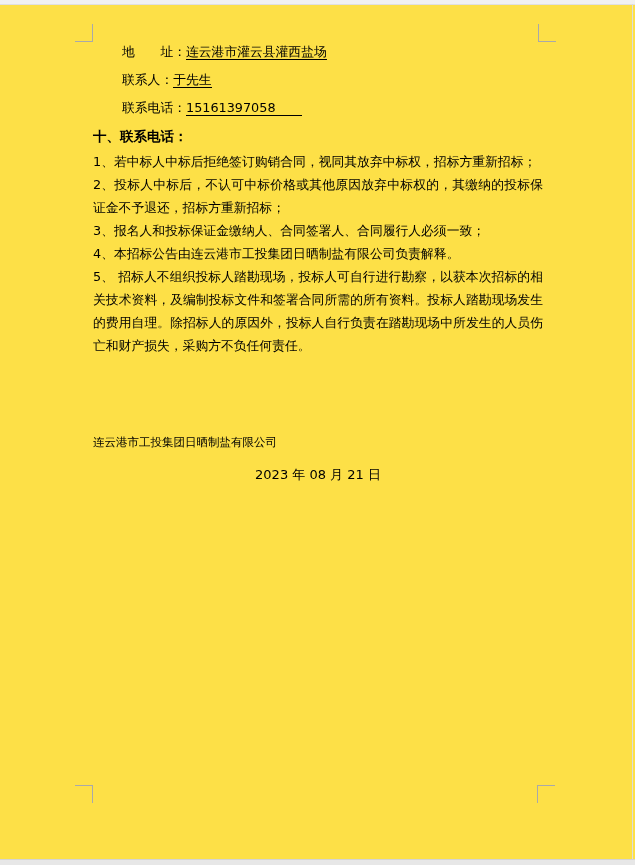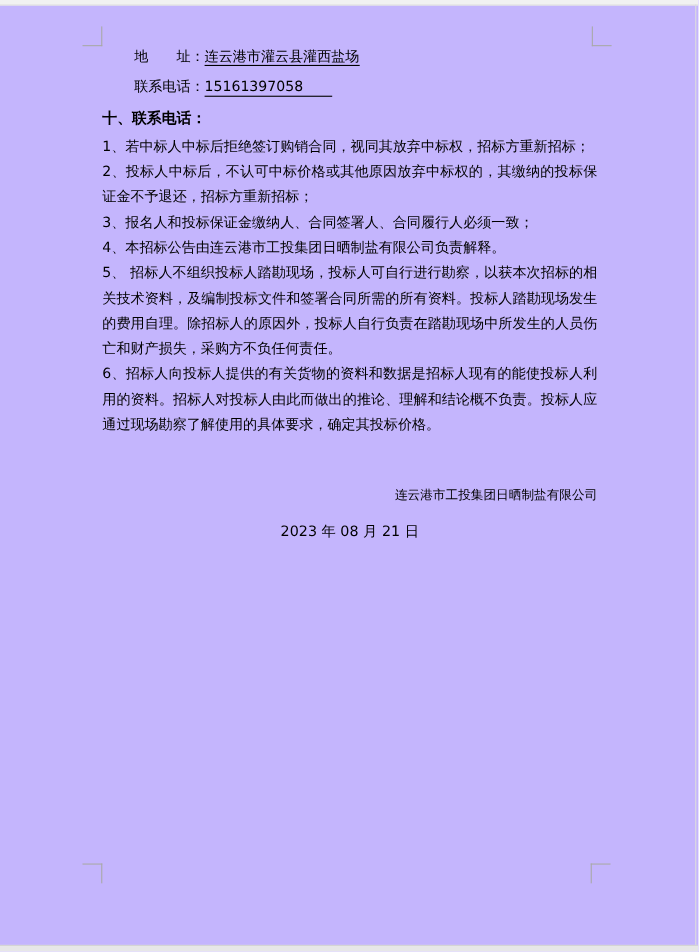--- a/index.html
+++ b/index.html
@@ -10,21 +10,21 @@
   body {
     width: 635px;
     height: 865px;
     font-family: "DejaVu Sans", sans-serif;
     color: #000000;
   }
   .page {
     position: relative;
     width: 635px;
     height: 865px;
-    background: #c4b5fd;
+    background: #fde047;
     overflow: hidden;
   }
   
   .band-top {
     position: absolute; left: 0; top: 0; width: 100%; height: 4px;
     background: #f1f1f1; border-bottom: 1px solid #e0e0e0;
   }
   .band-bottom {
     position: absolute; left: 0; top: 859px; width: 100%; height: 6px;
     background: #e7e7e7; border-top: 1px solid #d4d4d4;
@@ -46,21 +46,21 @@
   }
   .contact { padding-left: 29px; }
   .contact-line { line-height: 28px; }
   .u { border-bottom: 1px solid #000000; }
   .u-pad { padding-right: 26px; margin-top: 32px; }
   .heading {
     margin: 0; font-weight: bold; font-size: 13.5px; line-height: 28px;
   }
   .clause { margin: 0; text-align: justify; }
   .sig {
-    margin-top: 42px; text-align: right; font-size: 11.5px; line-height: 23px; font-family: Liberation Serif, serif;
+    margin-top: 74px; text-align: left; font-size: 11.5px; line-height: 23px;
   }
   .sig-date {
     margin-top: 9px; text-align: center; font-size: 13px; line-height: 23px;
   }
 </style>
 </head>
 <body>
 
 <div class="page">
 
@@ -73,31 +73,33 @@
   <div class="mark bl"></div>
   <div class="mark br"></div>
 
   <div class="content">
 
     <div class="contact">
       <div class="contact-line">
         <span>地　　址：</span><span class="u">连云港市灌云县灌西盐场</span>
       </div>
       <div class="contact-line">
+        <span>联系人：</span><span class="u">于先生</span>
+      </div>
+      <div class="contact-line">
         <span>联系电话：</span><span class="u u-pad">15161397058</span>
       </div>
     </div>
 
     <h3 class="heading">十、联系电话：</h3>
 
     <p class="clause">1、若中标人中标后拒绝签订购销合同，视同其放弃中标权，招标方重新招标；</p>
     <p class="clause">2、投标人中标后，不认可中标价格或其他原因放弃中标权的，其缴纳的投标保证金不予退还，招标方重新招标；</p>
     <p class="clause">3、报名人和投标保证金缴纳人、合同签署人、合同履行人必须一致；</p>
     <p class="clause">4、本招标公告由连云港市工投集团日晒制盐有限公司负责解释。</p>
     <p class="clause">5、 招标人不组织投标人踏勘现场，投标人可自行进行勘察，以获本次招标的相关技术资料，及编制投标文件和签署合同所需的所有资料。投标人踏勘现场发生的费用自理。除招标人的原因外，投标人自行负责在踏勘现场中所发生的人员伤亡和财产损失，采购方不负任何责任。</p>
-    <p class="clause">6、招标人向投标人提供的有关货物的资料和数据是招标人现有的能使投标人利用的资料。招标人对投标人由此而做出的推论、理解和结论概不负责。投标人应通过现场勘察了解使用的具体要求，确定其投标价格。</p>
 
     <div class="sig">连云港市工投集团日晒制盐有限公司</div>
     <div class="sig-date">2023 年 08 月 21 日</div>
 
   </div>
 
 </div>
 
 </body></html>

